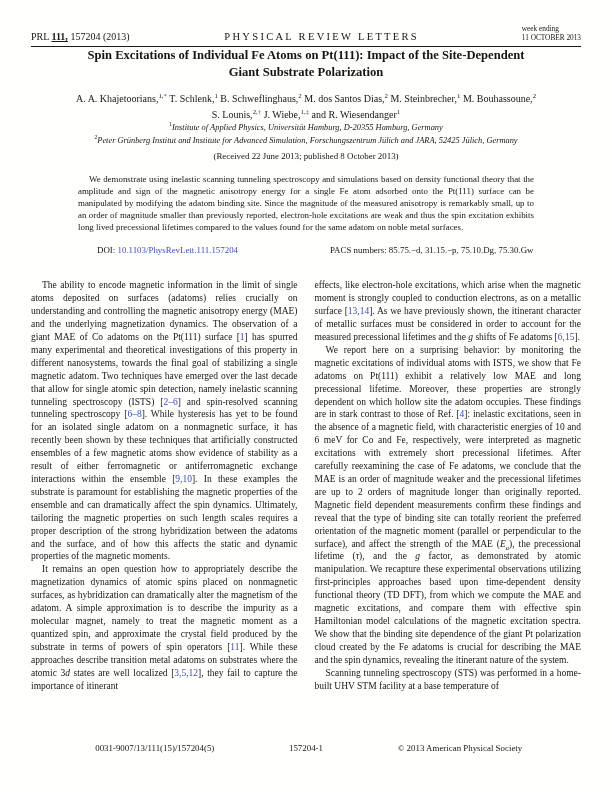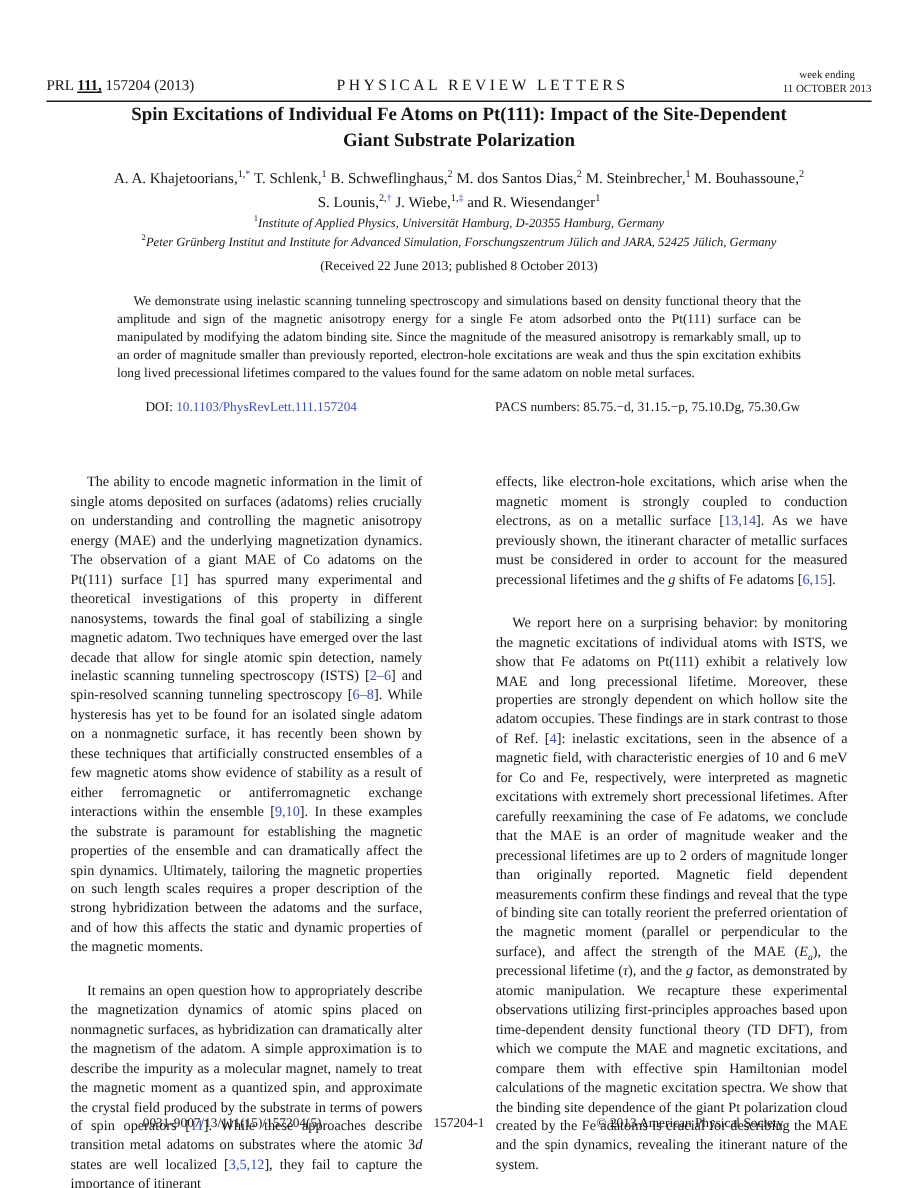--- a/index.html
+++ b/index.html
@@ -20,21 +20,21 @@
   .link{color:var(--link);}
   .it{font-style:italic;}
   .bd{font-weight:bold;text-decoration:underline;}
   sup{font-size:0.68em;line-height:0;}
   sub{font-size:0.68em;line-height:0;}
 
   
   .jhead{display:flex;justify-content:space-between;align-items:flex-end;}
   .jref{font-size:10px;white-space:nowrap;}
   .jtitle{font-size:10.5px;letter-spacing:2.3px;white-space:nowrap;transform:translateX(-4px);}
-  .weekend{font-size:7.3px;text-align:center;line-height:1.25;margin-top:21px;}
+  .weekend{font-size:7.3px;line-height:1.25;}
   .hrule{border:0;border-top:1.2px solid #1a1a1a;margin:4px 0 0 0;}
 
   
   .ptitle{text-align:center;font-weight:bold;font-size:12.6px;line-height:1.32;}
   .authors{margin-top:11px;text-align:center;font-size:10px;line-height:1.55;}
   .affil{text-align:center;font-size:8.4px;line-height:1.45;}
   .affil .it{font-style:italic;}
   .received{margin-top:4px;text-align:center;font-size:8.9px;}
 
   
@@ -43,21 +43,21 @@
     font-size:8.9px;line-height:1.34;
     text-align:justify;text-indent:11px;
   }
   .doirow{position:relative;height:13px;margin-top:12px;font-size:8.9px;}
   .doirow .doi{position:absolute;left:66px;top:0;white-space:nowrap;}
   .doirow .pacs{position:absolute;left:299px;top:0;white-space:nowrap;}
 
   
   .cols{display:flex;gap:17px;margin-top:21px;}
   .col{width:266.5px;font-size:9.5px;line-height:12.9px;text-align:justify;}
-  .col p{margin:16px;text-indent:11px;}
+  .col p{margin:0;text-indent:11px;}
   .col p.noindent{text-indent:0;}
 
   
   .pfoot{
     position:absolute;left:31px;right:31px;top:743px;
     display:flex;align-items:baseline;
     font-size:8.9px;
   }
   .pfoot .fl{flex:1;text-align:right;white-space:nowrap;}
   .pfoot .fc{flex:1;text-align:center;white-space:nowrap;}

